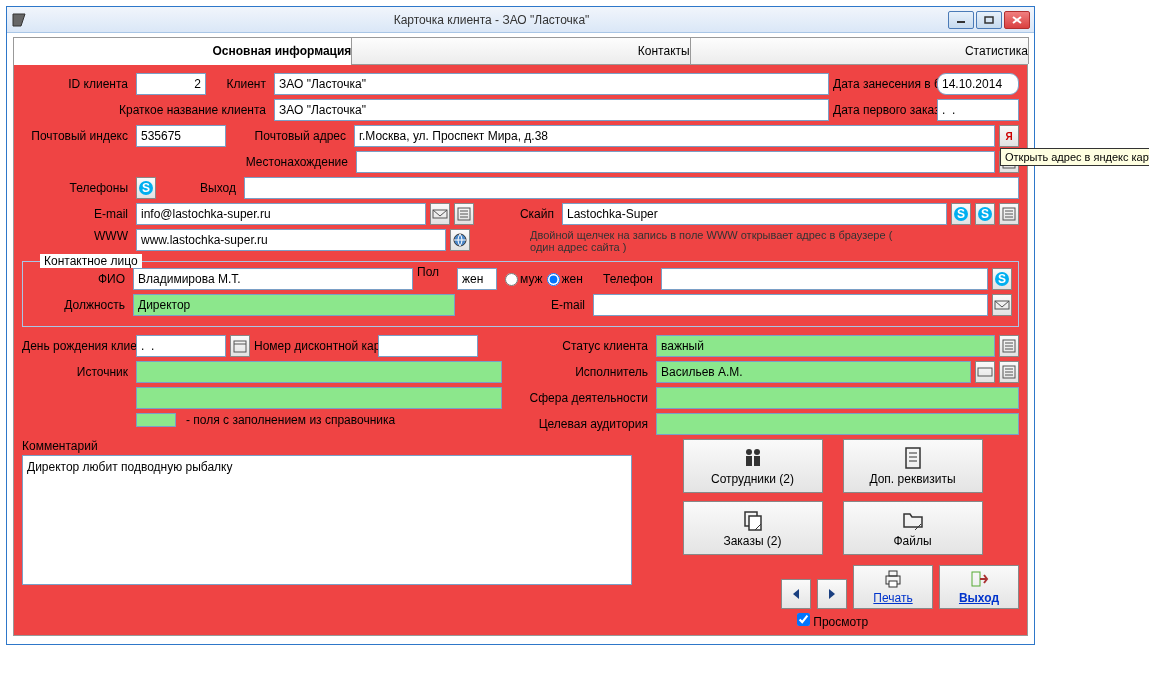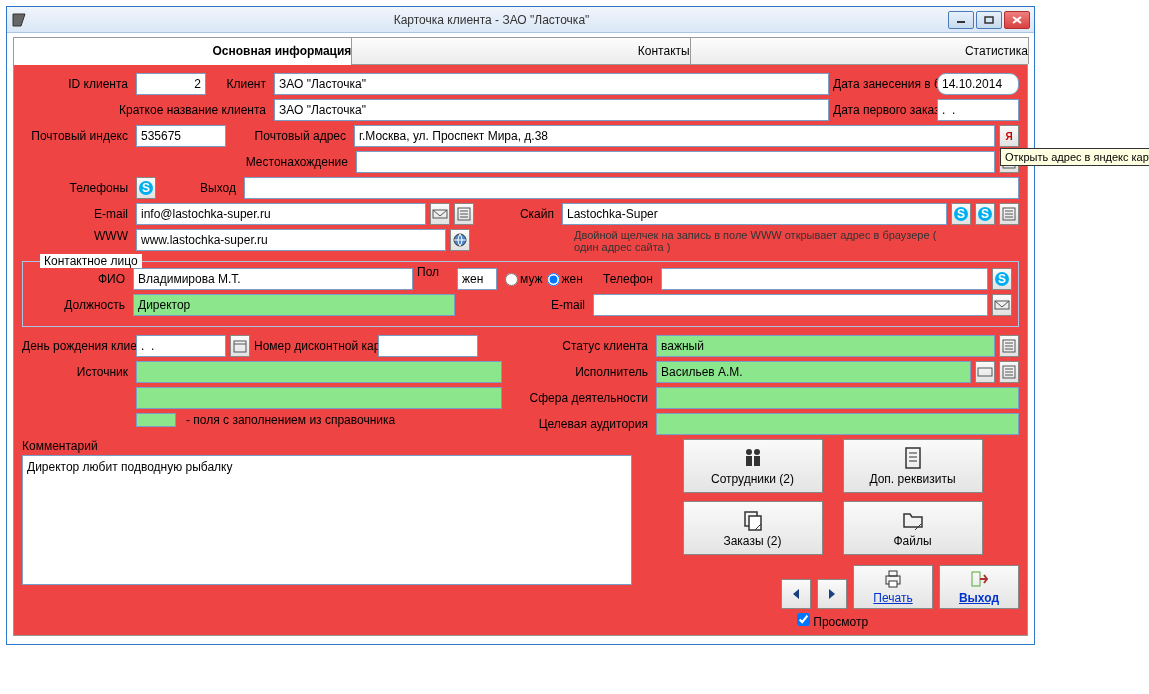--- a/index.html
+++ b/index.html
@@ -165,21 +165,21 @@
       <div class="row" style="align-items:flex-start">
         <span class="lbl" style="width:110px">WWW</span>
         <input type="text" style="width: 310px;" value="www.lastochka-super.ru">
         <div class="small-btn">
             <svg class="icon-sm" viewBox="0 0 16 16">
               <circle cx="8" cy="8" r="6" fill="#4a86c7" stroke="#333"></circle>
               <path d="M8 2 Q4 8 8 14 Q12 8 8 2" fill="none" stroke="#fff"></path>
               <line x1="2" y1="8" x2="14" y2="8" stroke="#fff"></line>
             </svg>
           </div>
-        <span class="hint" style="margin-left:100px; max-width:380px">Двойной щелчек на запись в поле WWW открывает адрес в браузере ( один адрес сайта )</span>
+        <span class="hint" style="margin-left:56px; max-width:380px">Двойной щелчек на запись в поле WWW открывает адрес в браузере ( один адрес сайта )</span>
       </div>
 
       <div class="group">
         <span class="group-title">Контактное лицо</span>
         <div class="row">
           <span class="lbl" style="width:100px">ФИО</span>
           <input type="text" style="width: 280px;" value="Владимирова М.Т.">
           <span class="lbl" style="width:36px; text-align:left; margin-top:-14px">Пол</span>
           <input type="text" class="txt" style="width: 40px;" value="жен">
           <label style="display:flex;align-items:center;gap:2px;margin-left:4px">

